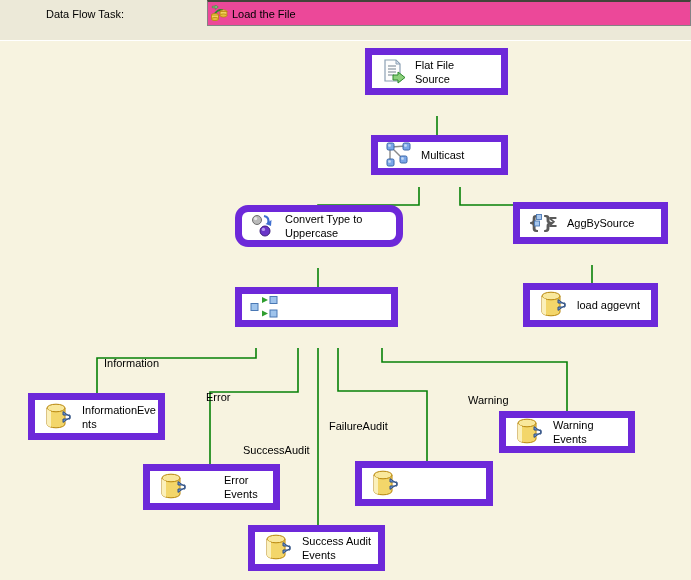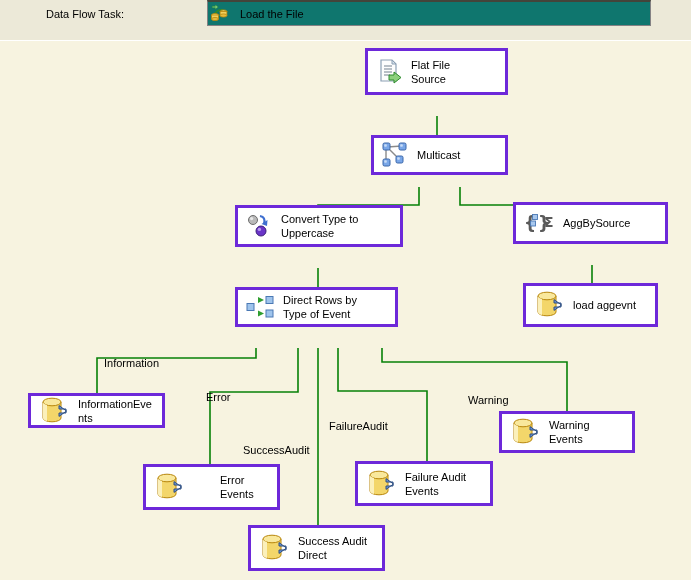--- a/index.html
+++ b/index.html
@@ -10,47 +10,47 @@
     background:#f7f3e0;
     position:relative; overflow:hidden;
   }
   
   .topbar {
     position:absolute; left:0; top:0; width:691px; height:41px;
     background:#ece9d8; border-bottom:1px solid #ffffff;
   }
   .topbar-label { position:absolute; left:8px; top:8px; color:#000;padding-left:38px; }
   .task-combo {
-    position:absolute; left:207px; top:0; width:444px; height:26px;
-    background:#0f766e; border:1px solid #848284; border-top:2px solid #44443a;
-    display:flex; align-items:center; gap:12px; padding-left:3px;
+    position:absolute; left:207px; top:0; width:484px; height:26px;
+    background:#ec4899; border:1px solid #848284; border-top:2px solid #44443a;
+    display:flex; align-items:center; gap:4px; padding-left:3px;
     cursor:default;
   }
   .task-combo .combo-text { white-space:nowrap; }
   
   .canvas { position:absolute; left:0; top:42px; width:691px; height:538px; }
   svg.wires { position:absolute; left:0; top:0; width:691px; height:580px; }
   
   .node {
-    position:absolute; background:#fff; border:3px solid #6d28d9;
+    position:absolute; background:#fff; border:7px solid #6d28d9;
     display:flex; align-items:center; gap:9px; padding-left:8px;
     line-height:14px; cursor:default;
   }
   .node .icon { flex:0 0 auto; display:flex; align-items:center; }
   .node .lbl { display:block; }
   .n-flatfile  { left:365px; top:48px;  width:143px; height:47px; }
   .n-flatfile .lbl { width:62px; }
   .n-multicast { left:371px; top:126px; width:137px; height:40px;margin-top:9px; }
-  .n-convert   { left:235px; top:205px; width:168px; height:42px; }
+  .n-convert   { left:235px; top:205px; width:168px; height:42px;border-radius:13px; }
   .n-convert .lbl { width:98px; }
   .n-agg       { left:513px; top:202px; width:155px; height:42px; }
   .n-direct    { left:235px; top:287px; width:163px; height:40px; }
   .n-direct .lbl { width:92px; }
   .n-loadagg   { left:523px; top:283px; width:135px; height:44px; }
-  .n-info      { left:28px;  top:393px; width:137px; height:35px; }
+  .n-info      { left:28px;  top:393px; width:137px; height:47px; }
   .n-info .lbl { width:78px; word-break:break-all; }
   .n-error     { left:143px; top:464px; width:137px; height:46px;gap:36px; }
   .n-success   { left:248px; top:525px; width:137px; height:46px; }
   .n-success .lbl { width:72px; }
   .n-failure   { left:355px; top:461px; width:138px; height:45px; }
   .n-failure .lbl { width:84px; }
   .n-warning   { left:499px; top:411px; width:136px; height:42px; }
   .n-warning .lbl { width:58px; }
   
   .edge-label { position:absolute; white-space:nowrap; color:#000; }
@@ -216,21 +216,20 @@
         <rect x="1" y="8.5" width="7" height="7"></rect>
         <rect x="20" y="1.5" width="7" height="7"></rect>
         <rect x="20" y="15" width="7" height="7"></rect>
       </g>
       <g fill="#2f9e2f">
         <polygon points="12,2 18,5 12,8"></polygon>
         <polygon points="12,15.5 18,18.5 12,21.5"></polygon>
       </g>
     </svg>
   </span>
-  <span class="lbl">Direct Rows by Type of Event</span>
 </div>
 
 <div class="node n-loadagg">
   <span class="icon">
     <svg width="30" height="30" viewBox="0 0 30 30">
       <path d="M4 6 v16 a9 3.8 0 0 0 18 0 v-16 z" fill="#f3d66a" stroke="#b8860b" stroke-width="1"></path>
       <ellipse cx="13" cy="6" rx="9" ry="3.8" fill="#f9e89c" stroke="#b8860b" stroke-width="1"></ellipse>
       <path d="M4 6 v16 a9 3.8 0 0 0 4 3.1 l0 -16 a9 3.8 0 0 1 -4 -3.1" fill="#fbf0bb" stroke="none"></path>
       <path d="M13 13 h7 v-3.4 l-7.5 5.4 l7.5 5.4 v-3.4 h-7 z" transform="translate(27,0) scale(-1,1) translate(-13,0)" fill="#6f9ada" stroke="#2f4f80" stroke-width="1"></path>
     </svg>
@@ -264,33 +263,32 @@
 
 <div class="node n-success">
   <span class="icon">
     <svg width="30" height="30" viewBox="0 0 30 30">
       <path d="M4 6 v16 a9 3.8 0 0 0 18 0 v-16 z" fill="#f3d66a" stroke="#b8860b" stroke-width="1"></path>
       <ellipse cx="13" cy="6" rx="9" ry="3.8" fill="#f9e89c" stroke="#b8860b" stroke-width="1"></ellipse>
       <path d="M4 6 v16 a9 3.8 0 0 0 4 3.1 l0 -16 a9 3.8 0 0 1 -4 -3.1" fill="#fbf0bb" stroke="none"></path>
       <path d="M13 13 h7 v-3.4 l-7.5 5.4 l7.5 5.4 v-3.4 h-7 z" transform="translate(27,0) scale(-1,1) translate(-13,0)" fill="#6f9ada" stroke="#2f4f80" stroke-width="1"></path>
     </svg>
   </span>
-  <span class="lbl">Success Audit Direct</span>
+  <span class="lbl">Success Audit Events</span>
 </div>
 
 <div class="node n-failure">
   <span class="icon">
     <svg width="30" height="30" viewBox="0 0 30 30">
       <path d="M4 6 v16 a9 3.8 0 0 0 18 0 v-16 z" fill="#f3d66a" stroke="#b8860b" stroke-width="1"></path>
       <ellipse cx="13" cy="6" rx="9" ry="3.8" fill="#f9e89c" stroke="#b8860b" stroke-width="1"></ellipse>
       <path d="M4 6 v16 a9 3.8 0 0 0 4 3.1 l0 -16 a9 3.8 0 0 1 -4 -3.1" fill="#fbf0bb" stroke="none"></path>
       <path d="M13 13 h7 v-3.4 l-7.5 5.4 l7.5 5.4 v-3.4 h-7 z" transform="translate(27,0) scale(-1,1) translate(-13,0)" fill="#6f9ada" stroke="#2f4f80" stroke-width="1"></path>
     </svg>
   </span>
-  <span class="lbl">Failure Audit Events</span>
 </div>
 
 <div class="node n-warning">
   <span class="icon">
     <svg width="30" height="30" viewBox="0 0 30 30">
       <path d="M4 6 v16 a9 3.8 0 0 0 18 0 v-16 z" fill="#f3d66a" stroke="#b8860b" stroke-width="1"></path>
       <ellipse cx="13" cy="6" rx="9" ry="3.8" fill="#f9e89c" stroke="#b8860b" stroke-width="1"></ellipse>
       <path d="M4 6 v16 a9 3.8 0 0 0 4 3.1 l0 -16 a9 3.8 0 0 1 -4 -3.1" fill="#fbf0bb" stroke="none"></path>
       <path d="M13 13 h7 v-3.4 l-7.5 5.4 l7.5 5.4 v-3.4 h-7 z" transform="translate(27,0) scale(-1,1) translate(-13,0)" fill="#6f9ada" stroke="#2f4f80" stroke-width="1"></path>
     </svg>

